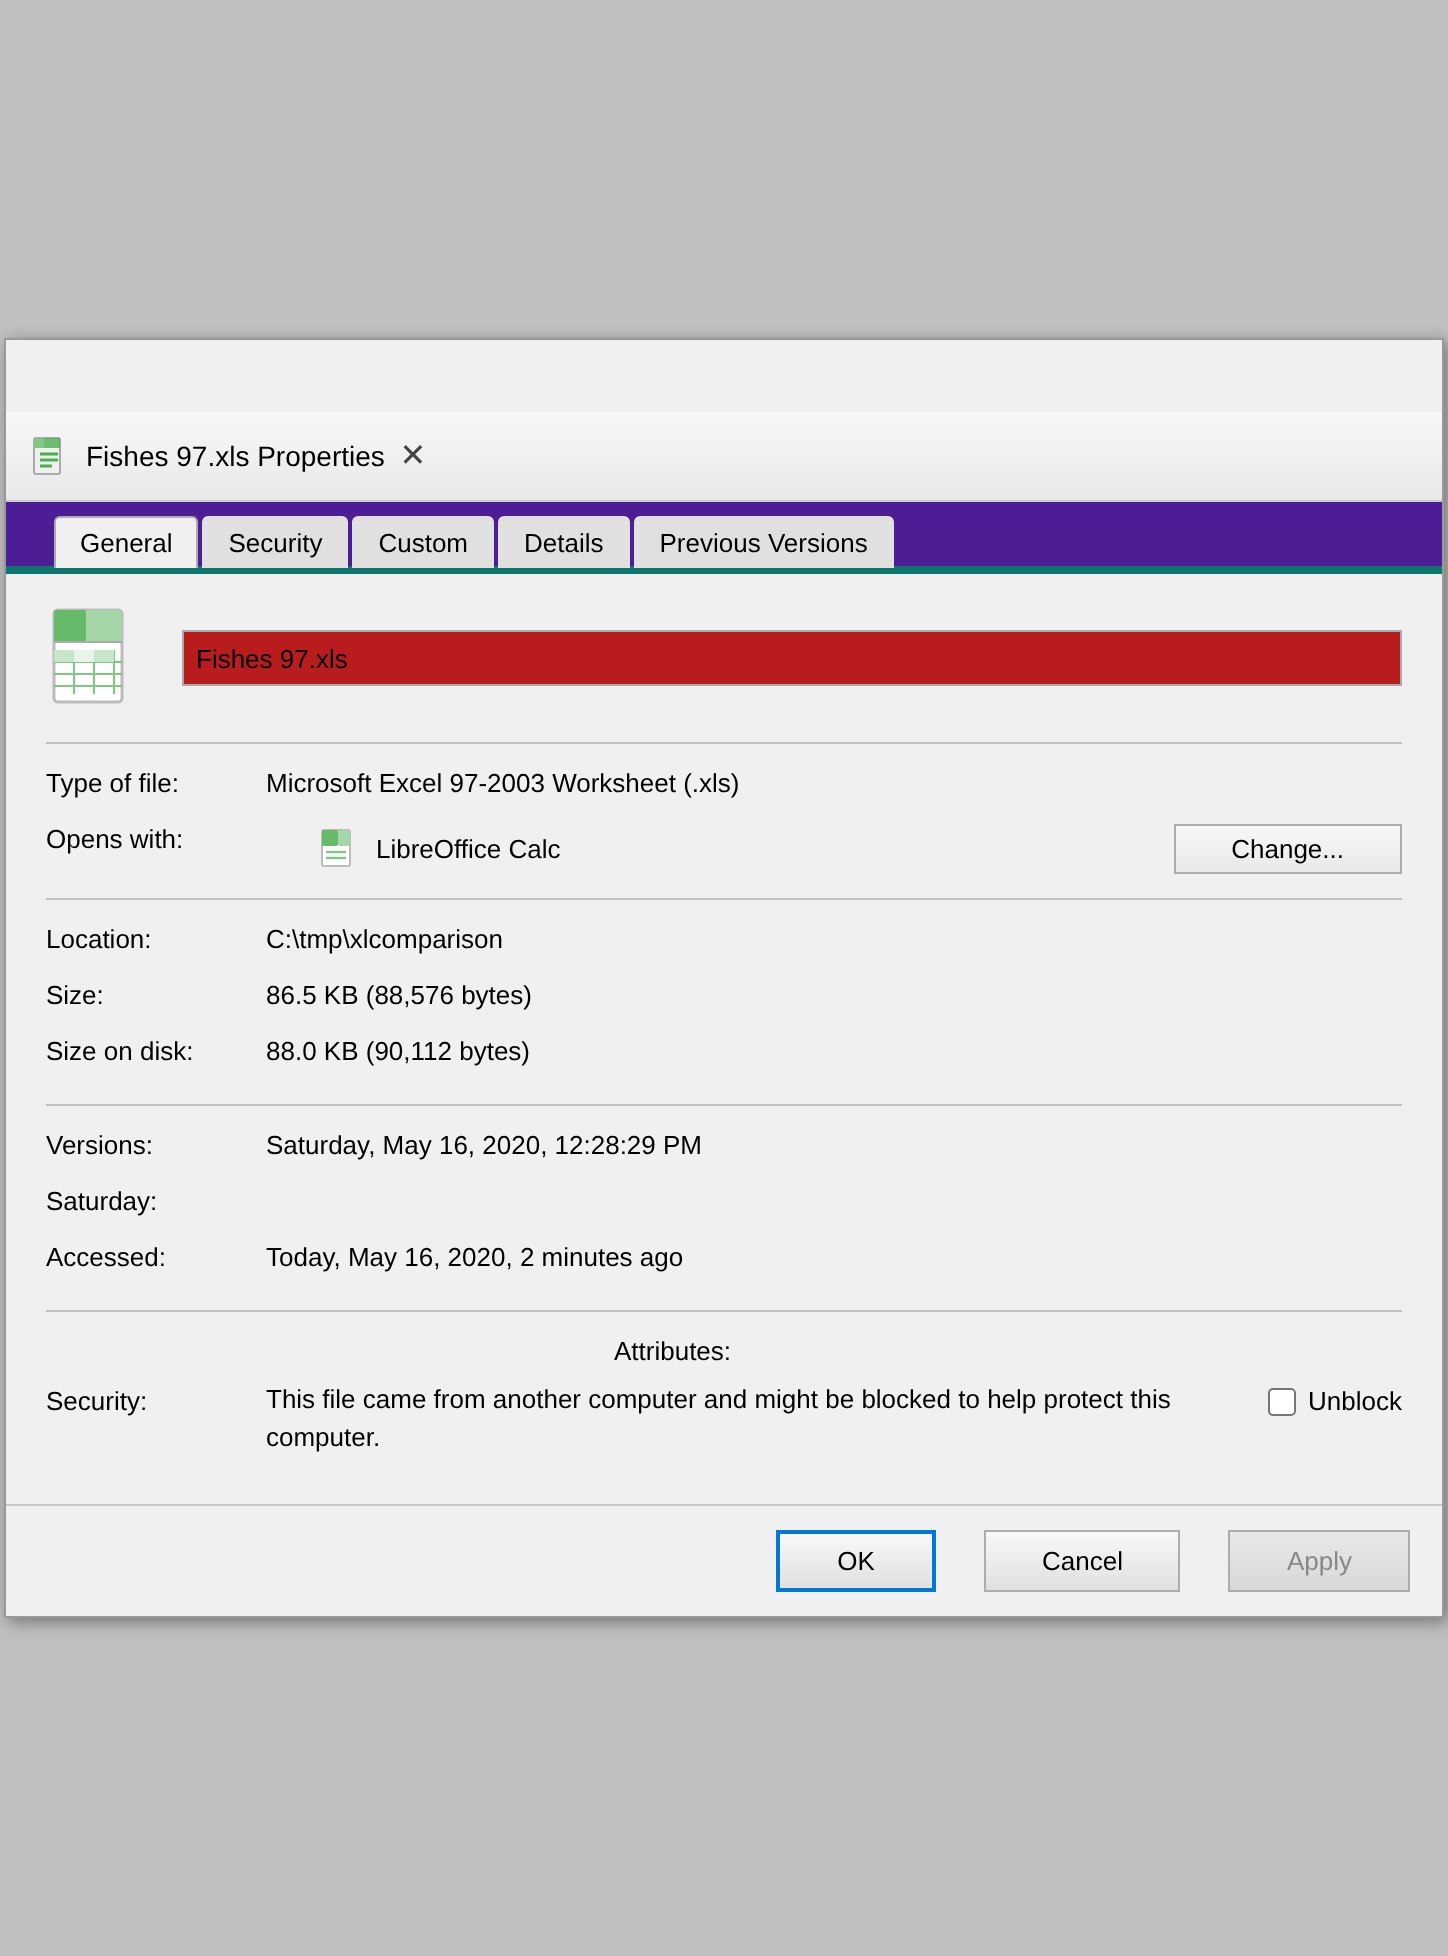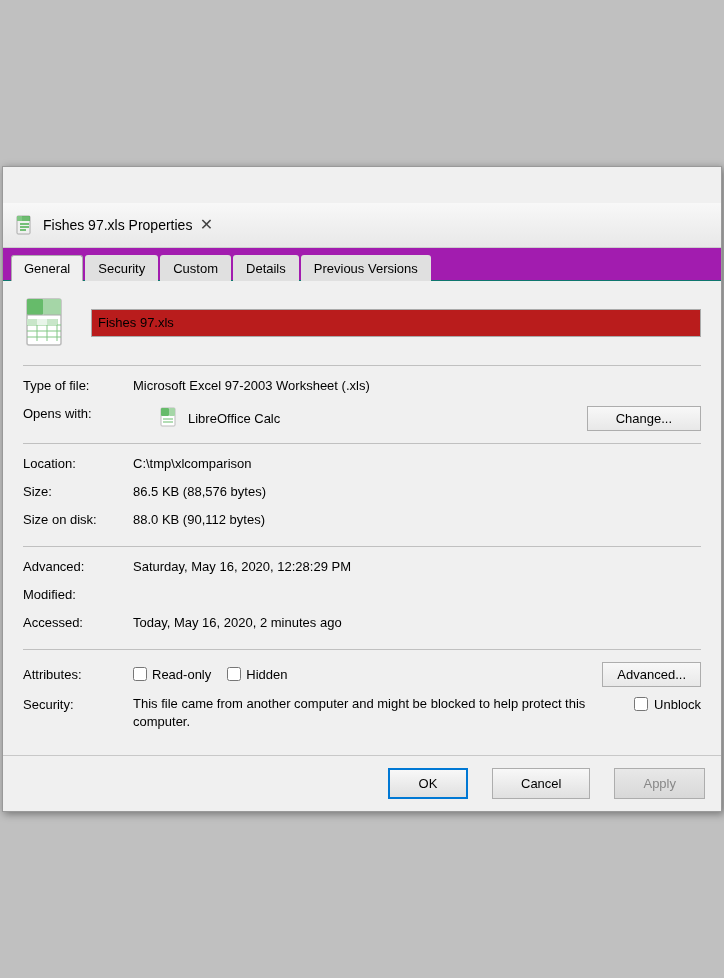--- a/index.html
+++ b/index.html
@@ -49,23 +49,23 @@
       align-items: center;
       justify-content: center;
       font-size: 16px;
       cursor: pointer;
       border: 1px solid transparent;
       border-radius: 2px;
       color: #444;
     }
     .tabs {
       display: flex;
-      background: #a21caf;
-      border-bottom: 1px solid #0f766e;
-      padding: 0 8px;
+      background: #4c1d95;
+      border-bottom: 4px solid #0f766e;
+      padding: 0 24px;
       padding-top: 6px;
     }
     .tab {
       padding: 5px 12px;
       border: 1px solid transparent;
       border-bottom: none;
       cursor: pointer;
       background: #e0e0e0;
       margin-right: 2px;
       border-radius: 3px 3px 0 0;
@@ -337,48 +337,37 @@
     </div>
 
     <div class="info-row">
       <span class="info-label">Size on disk:</span>
       <span class="info-value">88.0 KB (90,112 bytes)</span>
     </div>
 
     <hr class="divider">
 
     <div class="info-row">
-      <span class="info-label">Advanced:</span>
+      <span class="info-label">Versions:</span>
       <span class="info-value">Saturday, May 16, 2020, 12:28:29 PM</span>
     </div>
 
     <div class="info-row">
-      <span class="info-label">Modified:</span>
+      <span class="info-label">Saturday:</span>
     </div>
 
     <div class="info-row">
       <span class="info-label">Accessed:</span>
       <span class="info-value">Today, May 16, 2020, 2 minutes ago</span>
     </div>
 
     <hr class="divider">
 
     <div class="attributes-row">
       <span class="attr-label info-label">Attributes:</span>
-      <div class="attr-controls">
-        <label class="checkbox-label">
-          <input type="checkbox" style="">
-          <span>Read-only</span>
-        </label>
-        <label class="checkbox-label">
-          <input type="checkbox" style="">
-          <span>Hidden</span>
-        </label>
-        <button class="advanced-btn">Advanced...</button>
-      </div>
     </div>
 
     <div class="security-row">
       <span class="security-label info-label">Security:</span>
       <div class="security-unblock-row">
         <div class="security-content">This file came from another computer and might be blocked to help protect this computer.</div>
         <div class="unblock-container">
           <input type="checkbox" class="unblock-check" style="">
           <span>Unblock</span>
         </div>

